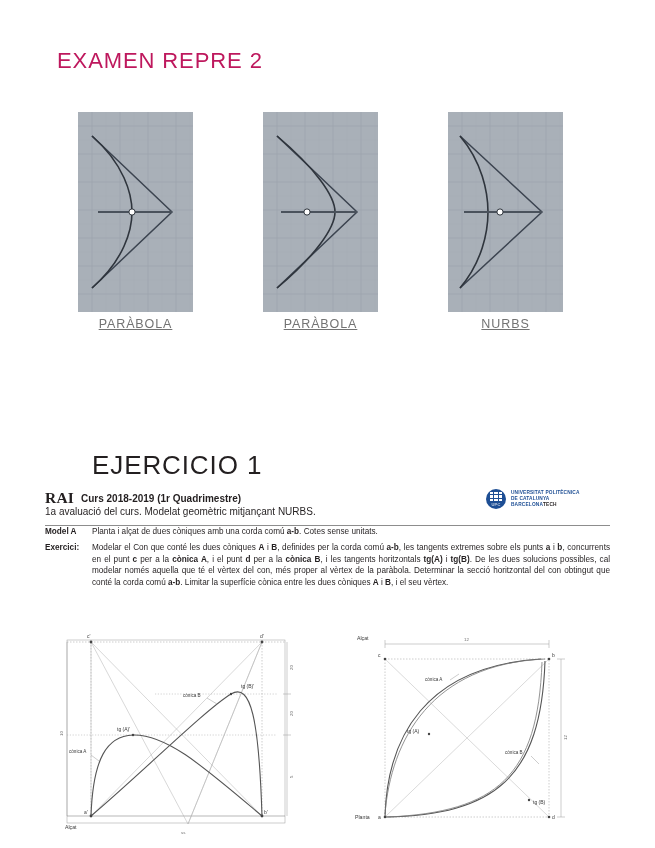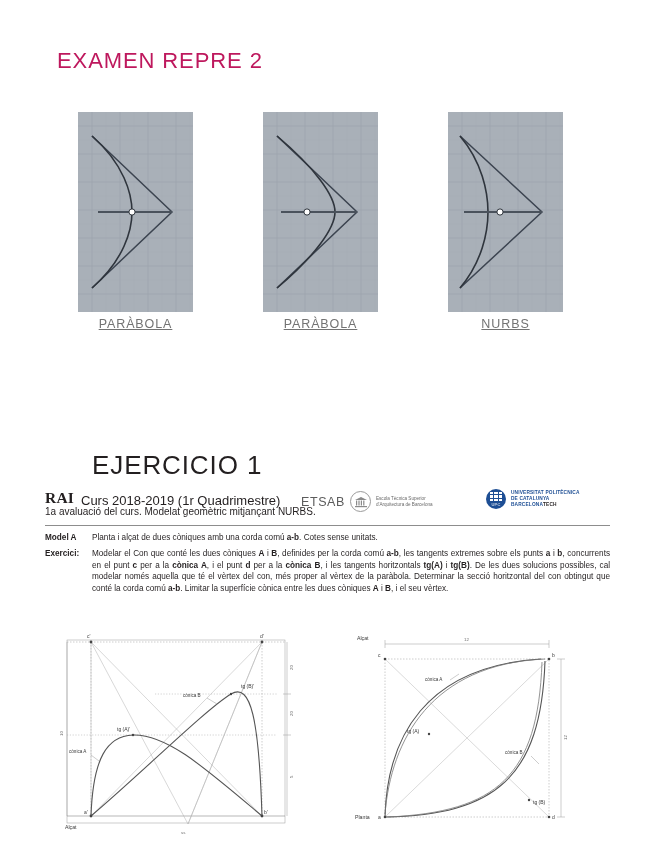--- a/index.html
+++ b/index.html
@@ -20,41 +20,41 @@
   .conic-caption.c1{left:185px;}
   .conic-caption.c2{left:370px;}
 
   
   .section-title{position:absolute;left:52px;top:450px;font-size:26px;letter-spacing:.9px;font-weight:400;color:#231f20;margin-left:40px;}
 
   
   .sheet{position:absolute;left:45px;top:489px;width:565px;}
   .sheet-header{position:relative;height:34px;}
   .rai{position:absolute;left:0;top:0;font-size:15.5px;font-weight:700;letter-spacing:.2px;color:#231f20;font-family:Liberation Serif, serif;}
-  .curs{position:absolute;left:36px;top:4px;font-size:13px;color:#231f20;}
+  .curs{position:absolute;left:36px;top:4px;font-size:10px;color:#231f20;font-weight:bold;}
   .subtitle{position:absolute;left:0;top:17px;font-size:10px;color:#231f20;}
 
   .etsab{position:absolute;left:256px;top:2px;display:flex;align-items:center;gap:5px;}
   .etsab-word{font-size:12.5px;letter-spacing:.6px;color:#5c5c5c;font-weight:400;}
   .etsab-seal{width:19px;height:19px;border-radius:50%;border:1px solid #9a9a9a;display:flex;align-items:center;justify-content:center;background:#fff;}
   .etsab-txt{font-size:4.6px;line-height:6px;color:#6a6a6a;}
   .etsab-txt div{white-space:nowrap;}
 
   .upc{position:absolute;left:441px;top:0px;display:flex;align-items:center;gap:5px;}
   .upc-mark{width:20px;height:20px;border-radius:50%;background:#1d4e94;position:relative;}
   .upc-mark .grid{position:absolute;left:4px;top:3px;width:12px;height:9px;display:grid;grid-template-columns:repeat(3,1fr);grid-template-rows:repeat(3,1fr);gap:1px;}
   .upc-mark .grid i{background:#fff;display:block;}
   .upc-mark .upc-w{position:absolute;left:0;right:0;bottom:2.5px;text-align:center;font-size:4px;color:#fff;letter-spacing:.2px;}
   .upc-txt{font-size:4.8px;line-height:6.2px;color:#1d4e94;font-weight:700;letter-spacing:.15px;}
   .upc-txt div{white-space:nowrap;}
   .upc-txt .btech b{color:#231f20;}
 
   .hr{border-top:1px solid #8d8d8d;margin-top:2px;}
 
-  .rows{margin-top:6px;}
+  .rows{}
   .row{display:flex;margin-bottom:5px;font-size:8.2px;line-height:11.4px;color:#231f20;}
   .row .lbl{width:47px;flex:0 0 47px;font-weight:700;}
   .row .lbl.reg{font-weight:700;}
   .row .body{flex:1;text-align:justify;}
 
   
   .draw-wrap{position:absolute;left:45px;top:628px;width:565px;height:215px;}
   .draw{position:absolute;top:0;}
   .draw.alcat{left:10px;}
   .draw.planta{left:300px;}
@@ -176,37 +176,20 @@
 </div>
 
 <div class="section-title">EJERCICIO 1</div>
 
 <div class="sheet">
   <div class="sheet-header">
     <div class="rai">RAI</div>
     <div class="curs">Curs 2018-2019 (1r Quadrimestre)</div>
     <div class="subtitle">1a avaluació del curs. Modelat geomètric mitjançant NURBS.</div>
 
-    <div class="etsab">
-      <span class="etsab-word">ETSAB</span>
-      <span class="etsab-seal">
-        <svg width="14" height="12" viewBox="0 0 14 12">
-          <polygon points="7,1 13,4 1,4" fill="#8a8a8a"></polygon>
-          <rect x="2" y="4.5" width="1.2" height="5" fill="#8a8a8a"></rect>
-          <rect x="4.4" y="4.5" width="1.2" height="5" fill="#8a8a8a"></rect>
-          <rect x="6.8" y="4.5" width="1.2" height="5" fill="#8a8a8a"></rect>
-          <rect x="9.2" y="4.5" width="1.2" height="5" fill="#8a8a8a"></rect>
-          <rect x="1" y="10" width="12" height="1.2" fill="#8a8a8a"></rect>
-        </svg>
-      </span>
-      <span class="etsab-txt">
-        <div>Escola Tècnica Superior</div>
-        <div>d'Arquitectura de Barcelona</div>
-      </span>
-    </div>
 
     <div class="upc">
       <span class="upc-mark">
         <span class="grid">
           <i></i>
             <i></i>
             <i></i>
             <i></i>
             <i></i>
             <i></i>

